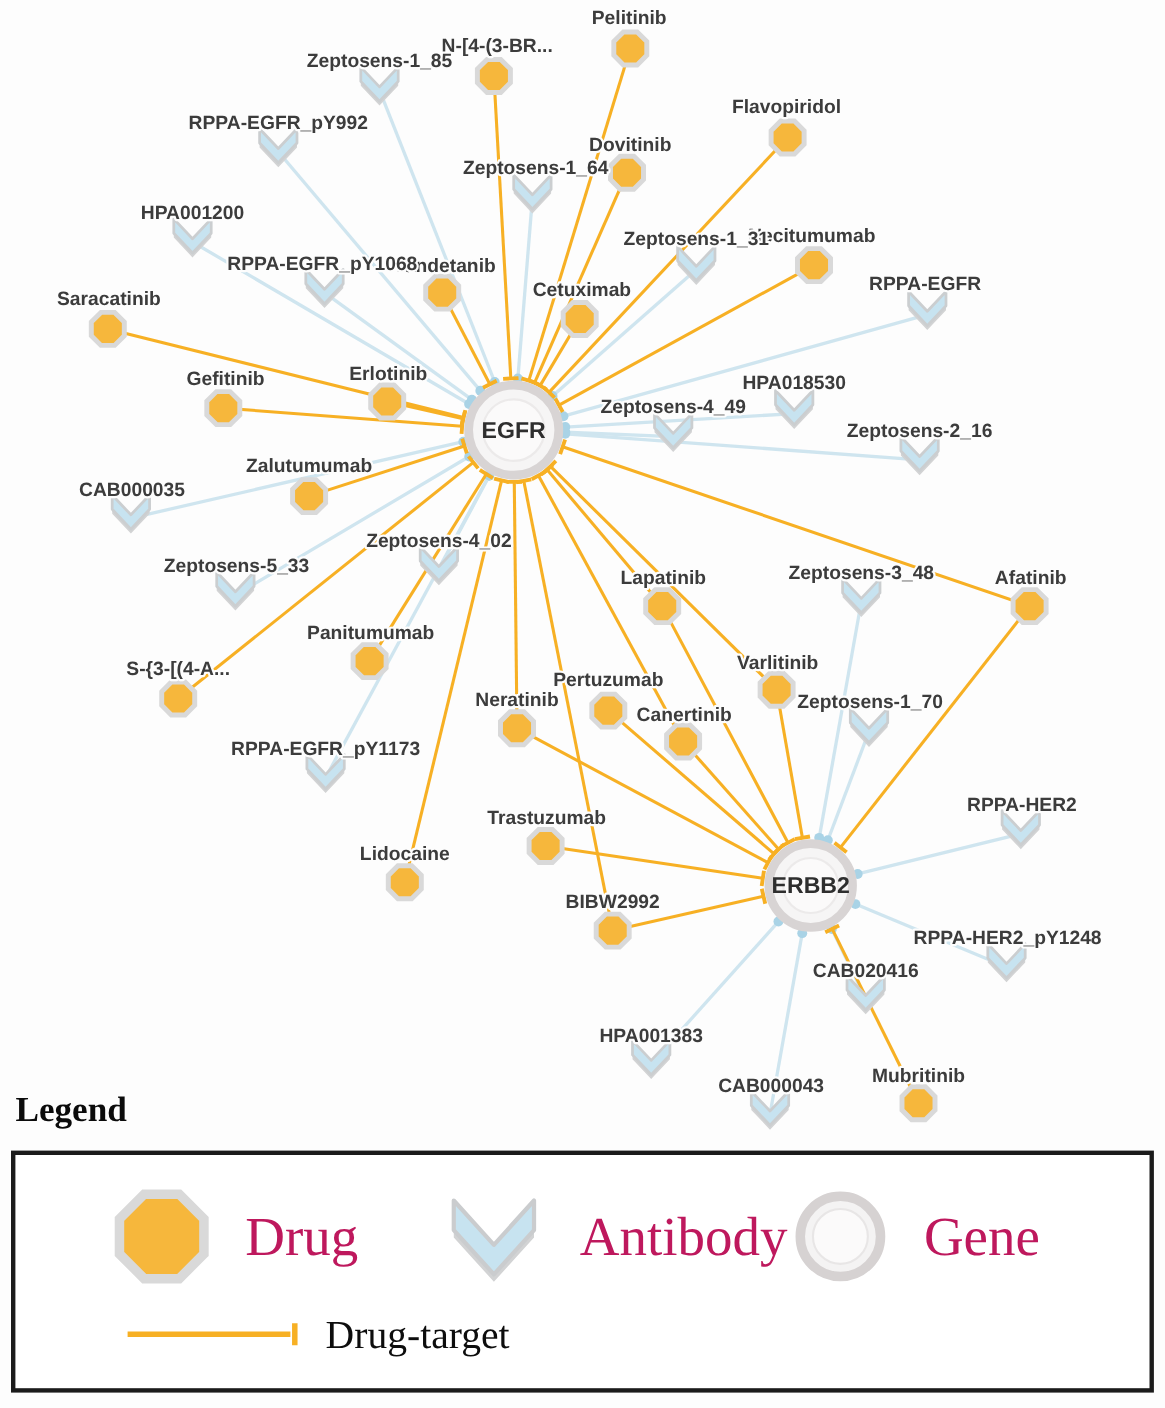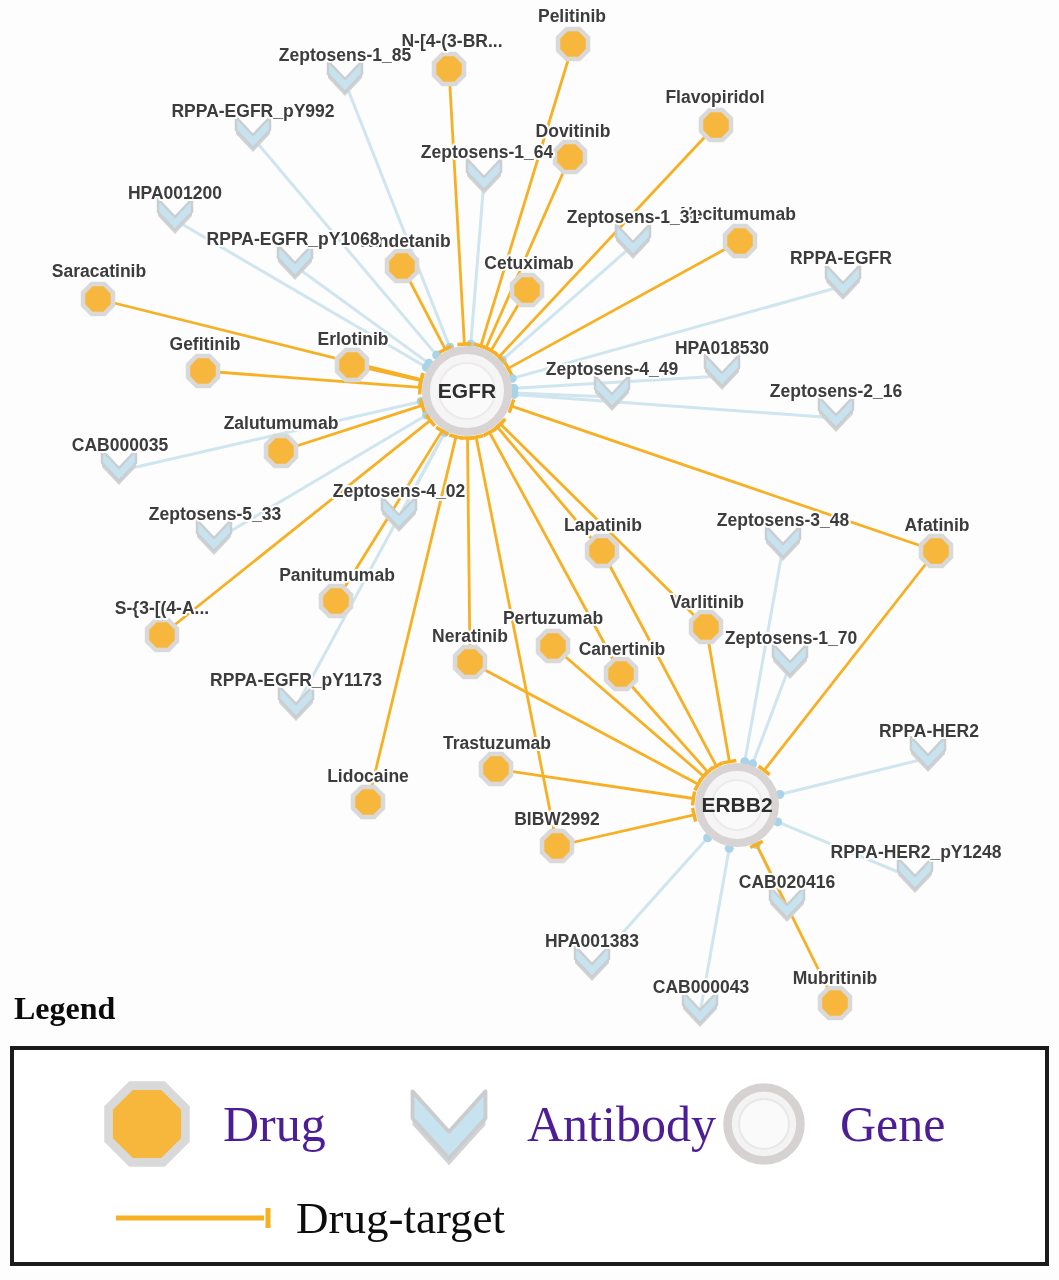--- a/index.html
+++ b/index.html
@@ -12,22 +12,22 @@
   .legend-title{position:absolute;left:14px;top:990px;font-family:"Liberation Serif",serif;
                 font-weight:700;font-size:32px;color:#0b0b0b;}
   .legend-box{position:absolute;left:10px;top:1046px;width:1031px;height:212px;
               border:4px solid #1b1b1b;background:#ffffff;}
   .legend-row-nodes{display:flex;align-items:center;margin:26px 0 0 85px;}
   .legend-row-edges{display:flex;align-items:center;margin:20px 0 0 98px;}
   .legend-item{display:flex;align-items:center;}
   .li-drug{width:300px;}
   .li-gene{width:285px;}
   .le-2{margin-left:82px;}
-  .legend-node-label{font-family:"Liberation Serif",serif;font-size:50px;color:#4c1d95;margin-left:28px;}
-  .legend-edge-label{font-family:"Liberation Serif",serif;font-size:45px;color:#0d0d0d;margin-left:14px;}
+  .legend-node-label{font-family:"Liberation Serif",serif;font-size:50px;color:#be185d;margin-left:28px;}
+  .legend-edge-label{font-family:"Liberation Serif",serif;font-size:36px;color:#0d0d0d;margin-left:14px;}
 </style>
 </head>
 <body>
 
 <div class="stage">
 
   <svg class="network-svg" id="network" width="1059" height="1045" viewBox="0 0 1059 1045">
       <g>
         <line x1="345" y1="82" x2="449.73995177548613" y2="347.28397621823945" stroke="#cfe5ef" stroke-width="3"></line>
         <circle cx="449.73995177548613" cy="347.28397621823945" r="4.5" fill="#a9d3e6"></circle>

